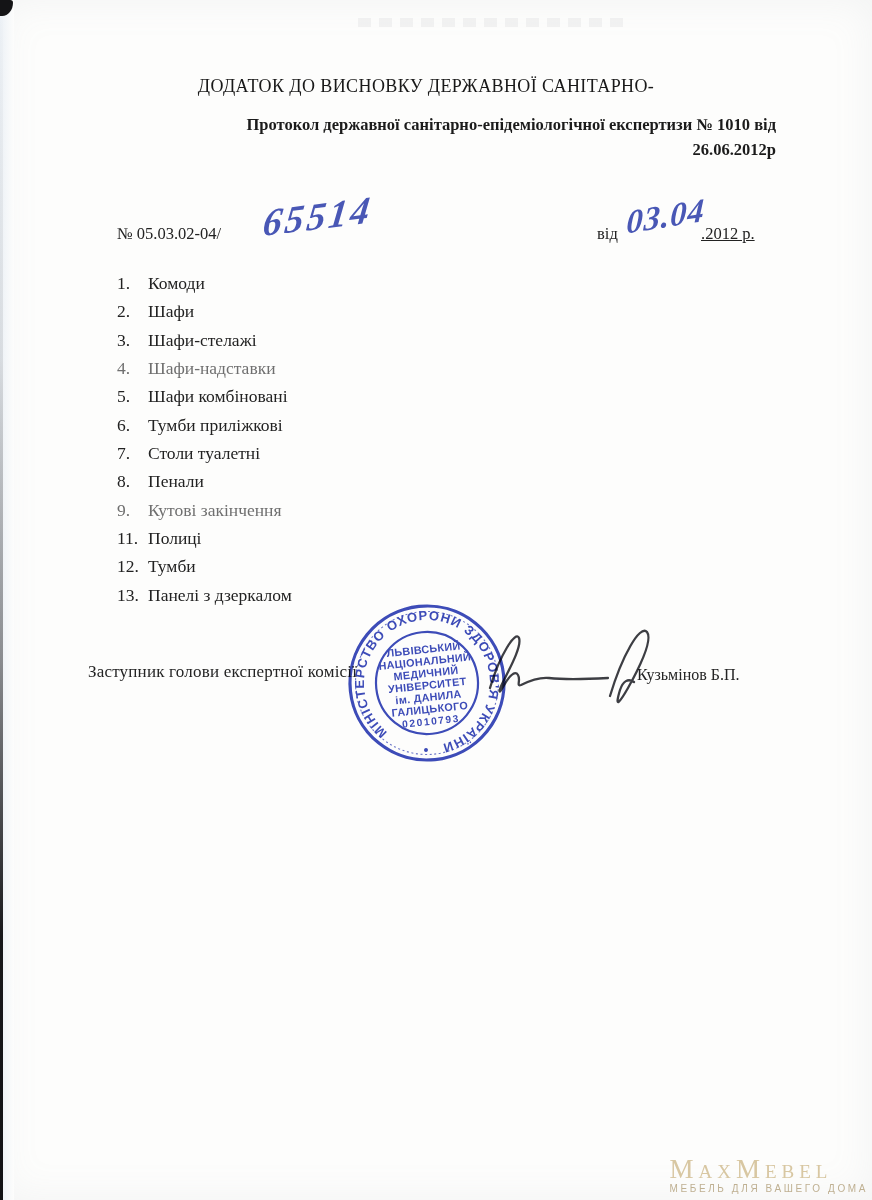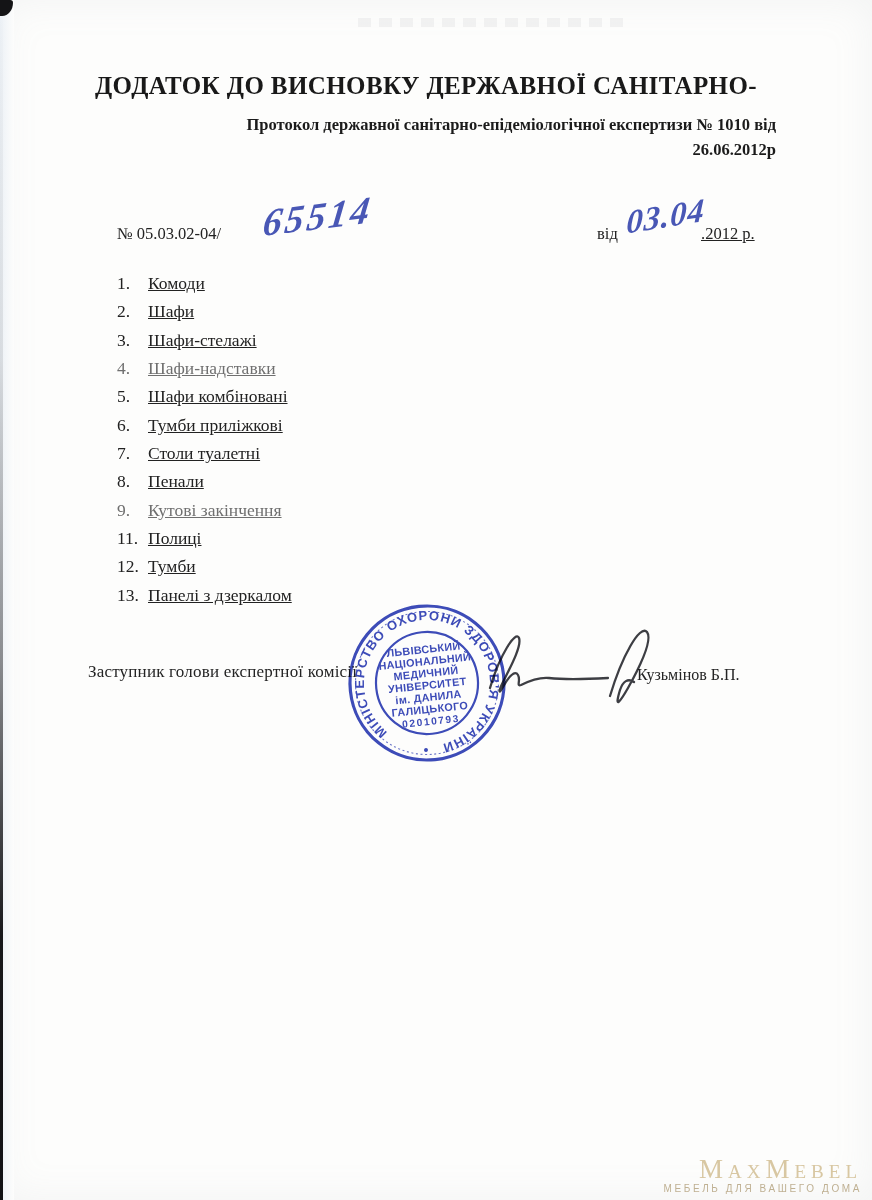--- a/index.html
+++ b/index.html
@@ -32,21 +32,21 @@
     background:repeating-linear-gradient(90deg,
       rgba(100,100,110,.5) 0 13px, transparent 13px 21px);
     opacity:.13;filter:blur(.6px);
   }
   
   .title-block{
     position:absolute;left:76px;top:70px;width:700px;text-align:center;
     color:#191919;
   }
   .title-line{
-    font-size:25px;font-weight:bold;line-height:32px;letter-spacing:.4px;
+    font-size:18px;font-weight:normal;line-height:32px;letter-spacing:.4px;
   }
   .protocol-block{margin-top:10px;font-size:16.5px;font-weight:bold;line-height:25px;color:#1b1b1b;text-align:right;}
   
   .ref-row{position:absolute;left:0;top:208px;width:872px;height:56px;}
   .ref-prefix{position:absolute;left:117px;top:16px;font-size:16.5px;color:#222;}
   .hw{color:#3a4ab0;font-style:italic;font-weight:bold;}
   .hw-number{
     position:absolute;left:263px;top:-14px;font-size:38px;letter-spacing:3px;
     transform:rotate(-7deg) skewX(-14deg);opacity:.92;
   }
@@ -54,38 +54,38 @@
   .hw-date{
     position:absolute;left:626px;top:-10px;font-size:33px;letter-spacing:1px;
     transform:rotate(-9deg) skewX(-12deg);opacity:.92;
   }
   .ref-suffix{position:absolute;left:701px;top:16px;font-size:16.5px;color:#222;text-decoration:underline;}
   
   .doc-list{
     position:absolute;left:117px;top:269px;margin:0;padding:0;list-style:none;
     font-size:17.5px;color:#222;
   }
-  .doc-list li{height:28.35px;line-height:28.35px;text-decoration:underline;}
+  .doc-list li{height:28.35px;line-height:28.35px;}
   .doc-list .num{display:inline-block;width:31px;}
   .doc-list li.muted{color:#6f6f6f;}
   
   .signoff-role{position:absolute;left:88px;top:662px;font-size:17px;color:#242424;letter-spacing:.2px;}
   .signoff-name{position:absolute;left:637px;top:666px;font-size:16px;color:#242424;}
   .signature-svg{position:absolute;left:482px;top:626px;mix-blend-mode:multiply;}
   
   .stamp{
     position:absolute;left:342px;top:598px;width:170px;height:170px;
     transform:rotate(-6deg);mix-blend-mode:multiply;opacity:.92;
   }
   .stamp text{font-family:"Liberation Sans","DejaVu Sans",sans-serif;}
   .stamp .ring-text{font-size:13px;font-weight:bold;letter-spacing:1.1px;}
   .stamp .c-line{font-size:10.8px;font-weight:bold;text-anchor:middle;letter-spacing:.3px;}
   .stamp .c-code{font-size:10.2px;font-weight:bold;text-anchor:middle;letter-spacing:1.6px;}
   
-  .watermark{position:absolute;right:10px;bottom:6px;text-align:right;}
+  .watermark{position:absolute;right:4px;bottom:6px;text-align:left;}
   .wm-brand{
     font-variant:small-caps;font-size:27px;letter-spacing:5px;line-height:26px;
   }
   .wm-tagline{
     font-family:"Liberation Sans","DejaVu Sans",sans-serif;
     font-size:10px;letter-spacing:2.6px;margin-top:1px;
   }
 </style>
 </head>
 <body>

